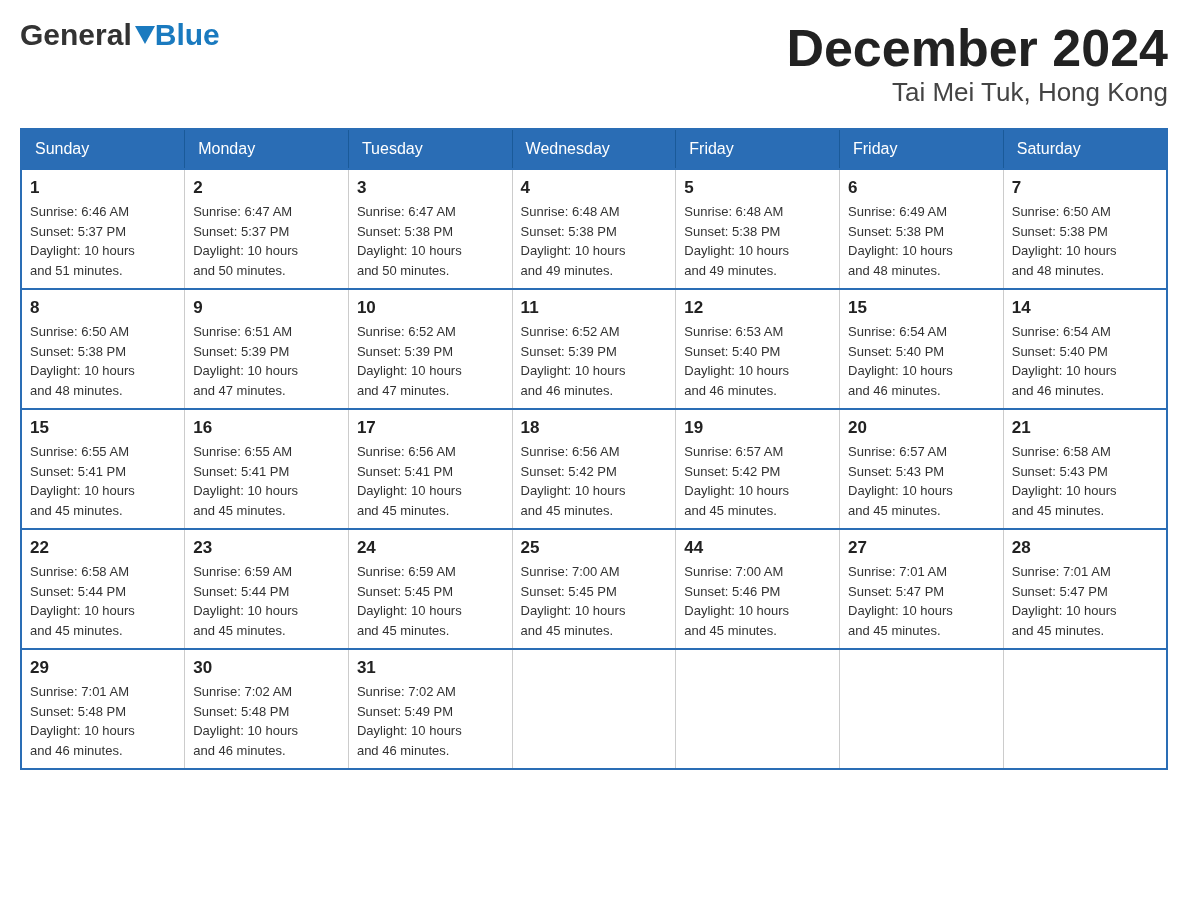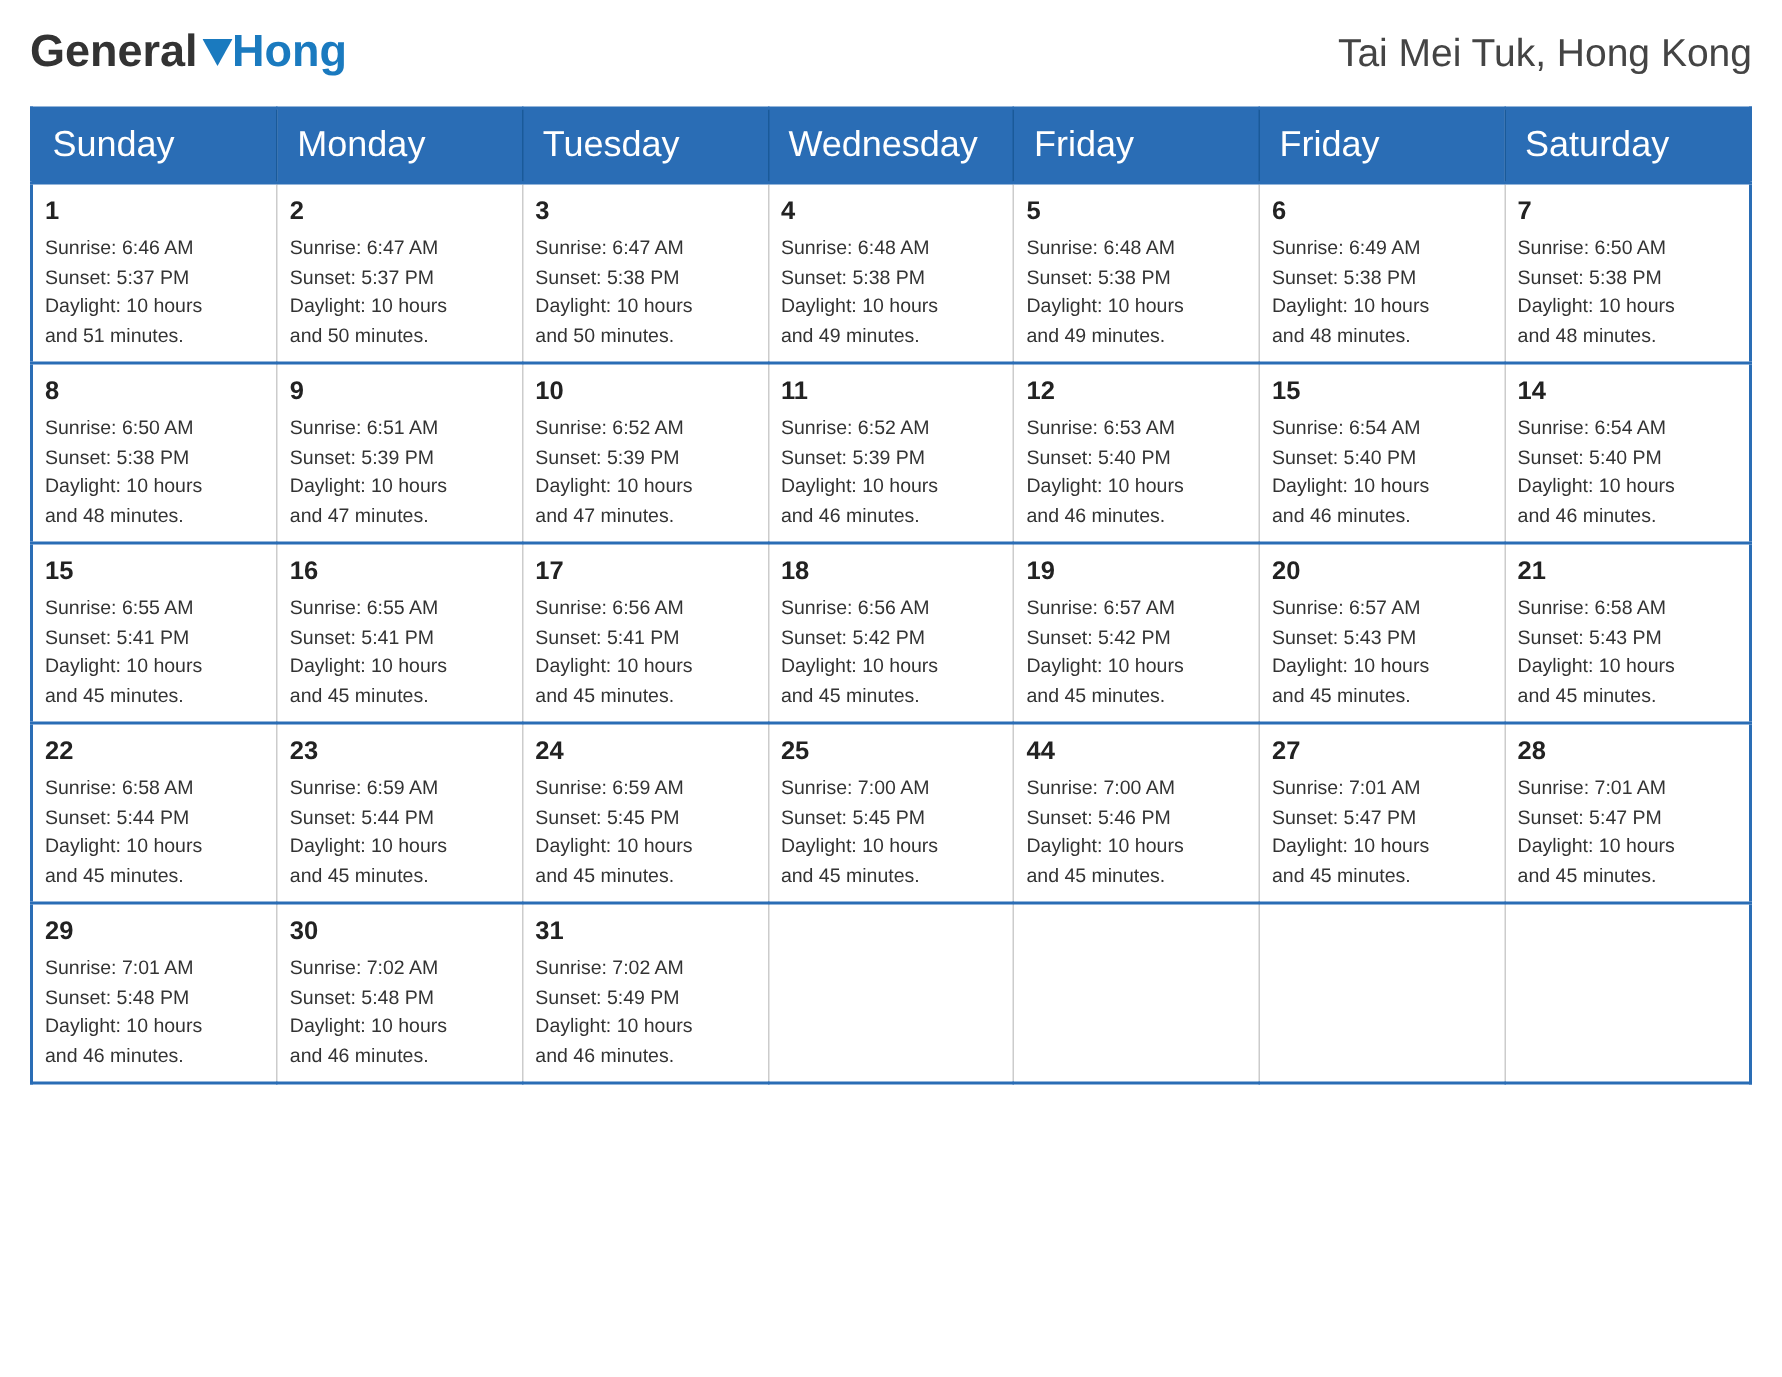--- a/index.html
+++ b/index.html
@@ -32,21 +32,21 @@
     
     .calendar {
       width: 100%;
       border-collapse: collapse;
       border: 2px solid #2a6db5;
     }
     .calendar th {
       background-color: #2a6db5;
       color: #fff;
       padding: 10px 13px;
-      font-size: 24px;
+      font-size: 16px;
       font-weight: normal;
       text-align: left;
       border: 1px solid #1a5a99;
     }
     .calendar td {
       vertical-align: top;
       padding: 8px;
       border: 1px solid #ccc;
       font-size: 13px;
       color: #333;
@@ -111,24 +111,25 @@
   <div class="logo-wrapper">
     <div class="logo-row1">
       <span class="general-text">General</span>
       <span class="arrow-icon">
         <svg width="20" height="20" viewBox="0 0 20 20">
           <polygon points="0,0 20,0 10,18" fill="#1a7abf"></polygon>
         </svg>
       </span>
     </div>
     <div>
-      <span class="blue-text">Hong</span>
+      <span class="blue-text">Blue</span>
     </div>
   </div>
   <div class="title-section">
+    <div class="month-title">December 2024</div>
     <div class="location-title">Tai Mei Tuk, Hong Kong</div>
   </div>
 </div>
 
 <table class="calendar">
   <thead>
     <tr>
     <th>Sunday</th>
         <th>Monday</th>
         <th>Tuesday</th>

